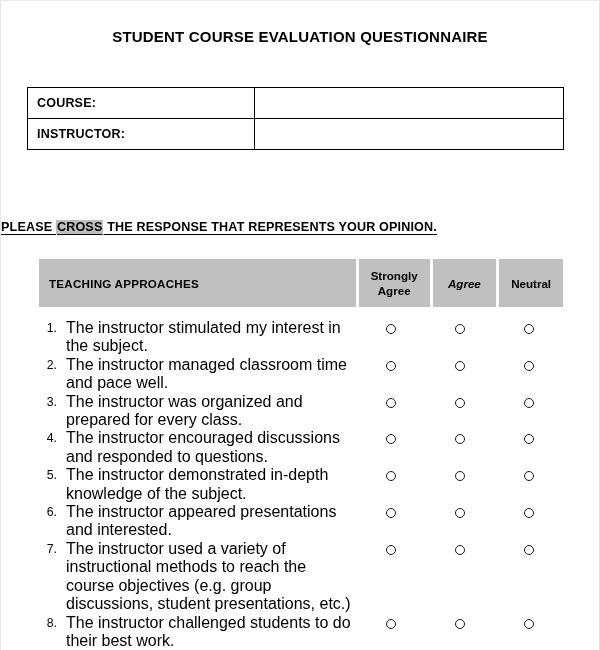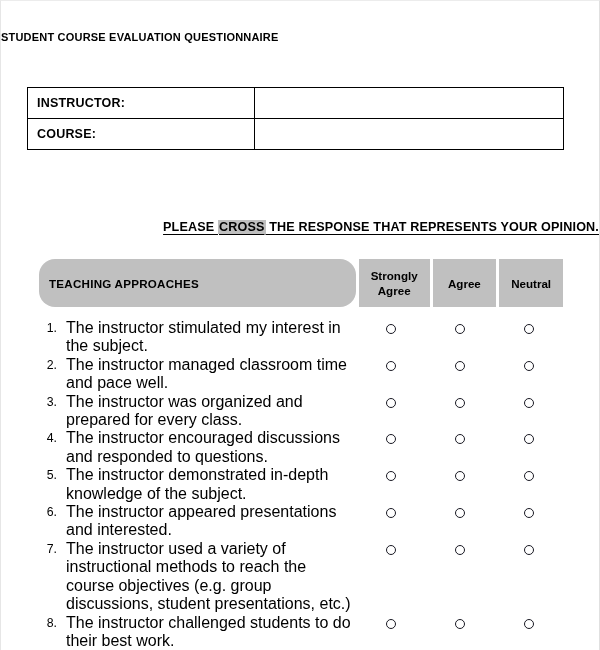--- a/index.html
+++ b/index.html
@@ -26,21 +26,22 @@
     border-right: 1px solid #e0e0e0;
     border-top: 1px solid #ececec;
   }
 
   
   .doc-title {
     position: absolute;
     left: 0;
     right: 0;
     top: 26px;
-    font-size: 11px;
+    text-align: center;
+    font-size: 15px;
     font-weight: bold;
     letter-spacing: 0.2px;
     line-height: 20px;
     white-space: nowrap;
   }
 
   
   .info-table {
     position: absolute;
     left: 26px;
@@ -64,21 +65,21 @@
   .info-value {
     font-size: 12.5px;
   }
 
   
   .instruction {
     position: absolute;
     left: 0;
     right: 0;
     top: 219px;
-    text-align: right;
+    text-align: left;
     font-size: 12.6px;
     font-weight: bold;
     letter-spacing: 0.15px;
     white-space: nowrap;
   }
   .instruction .ul {
     text-decoration: underline;
     text-underline-offset: 2.5px;
   }
   .hl {
@@ -99,39 +100,38 @@
   .sh-main {
     width: 318px;
     background: #c0c0c0;
     display: flex;
     align-items: center;
     padding-left: 10px;
     box-sizing: border-box;
     font-size: 11.6px;
     font-weight: bold;
     letter-spacing: 0.25px;
-    border-radius: 16px;
   }
   .sh-gap {
     width: 3px;
     background: #ffffff;
   }
   .sh-col {
     background: #c0c0c0;
     display: flex;
     align-items: center;
     justify-content: center;
     text-align: center;
     font-size: 11.6px;
     font-weight: bold;
     line-height: 15px;
     box-sizing: border-box;
   }
   .sh-col.c1 { width: 71px; }
-  .sh-col.c2 { width: 64px; }
+  .sh-col.c2 { width: 64px; font-style: italic; }
   .sh-col.c3 { width: 64px; }
 
   
   .questions {
     position: absolute;
     left: 38px;
     top: 318px;
     width: 524px;
   }
   .q-row {
@@ -187,25 +187,25 @@
 </head>
 <body>
 
 <div class="page">
 
   <div class="doc-title">STUDENT COURSE EVALUATION QUESTIONNAIRE</div>
 
   <table class="info-table">
     <tbody>
       <tr>
-        <td class="info-label">INSTRUCTOR:</td>
+        <td class="info-label">COURSE:</td>
         <td class="info-value"></td>
       </tr>
       <tr>
-        <td class="info-label">COURSE:</td>
+        <td class="info-label">INSTRUCTOR:</td>
         <td class="info-value"></td>
       </tr>
     </tbody>
   </table>
 
   <div class="instruction"><span class="ul">PLEASE </span><span class="ul hl">CROSS</span><span class="ul"> THE RESPONSE THAT REPRESENTS YOUR OPINION.</span></div>
 
   <div class="section-header">
     <div class="sh-main">TEACHING APPROACHES</div>
     <div class="sh-gap"></div>

